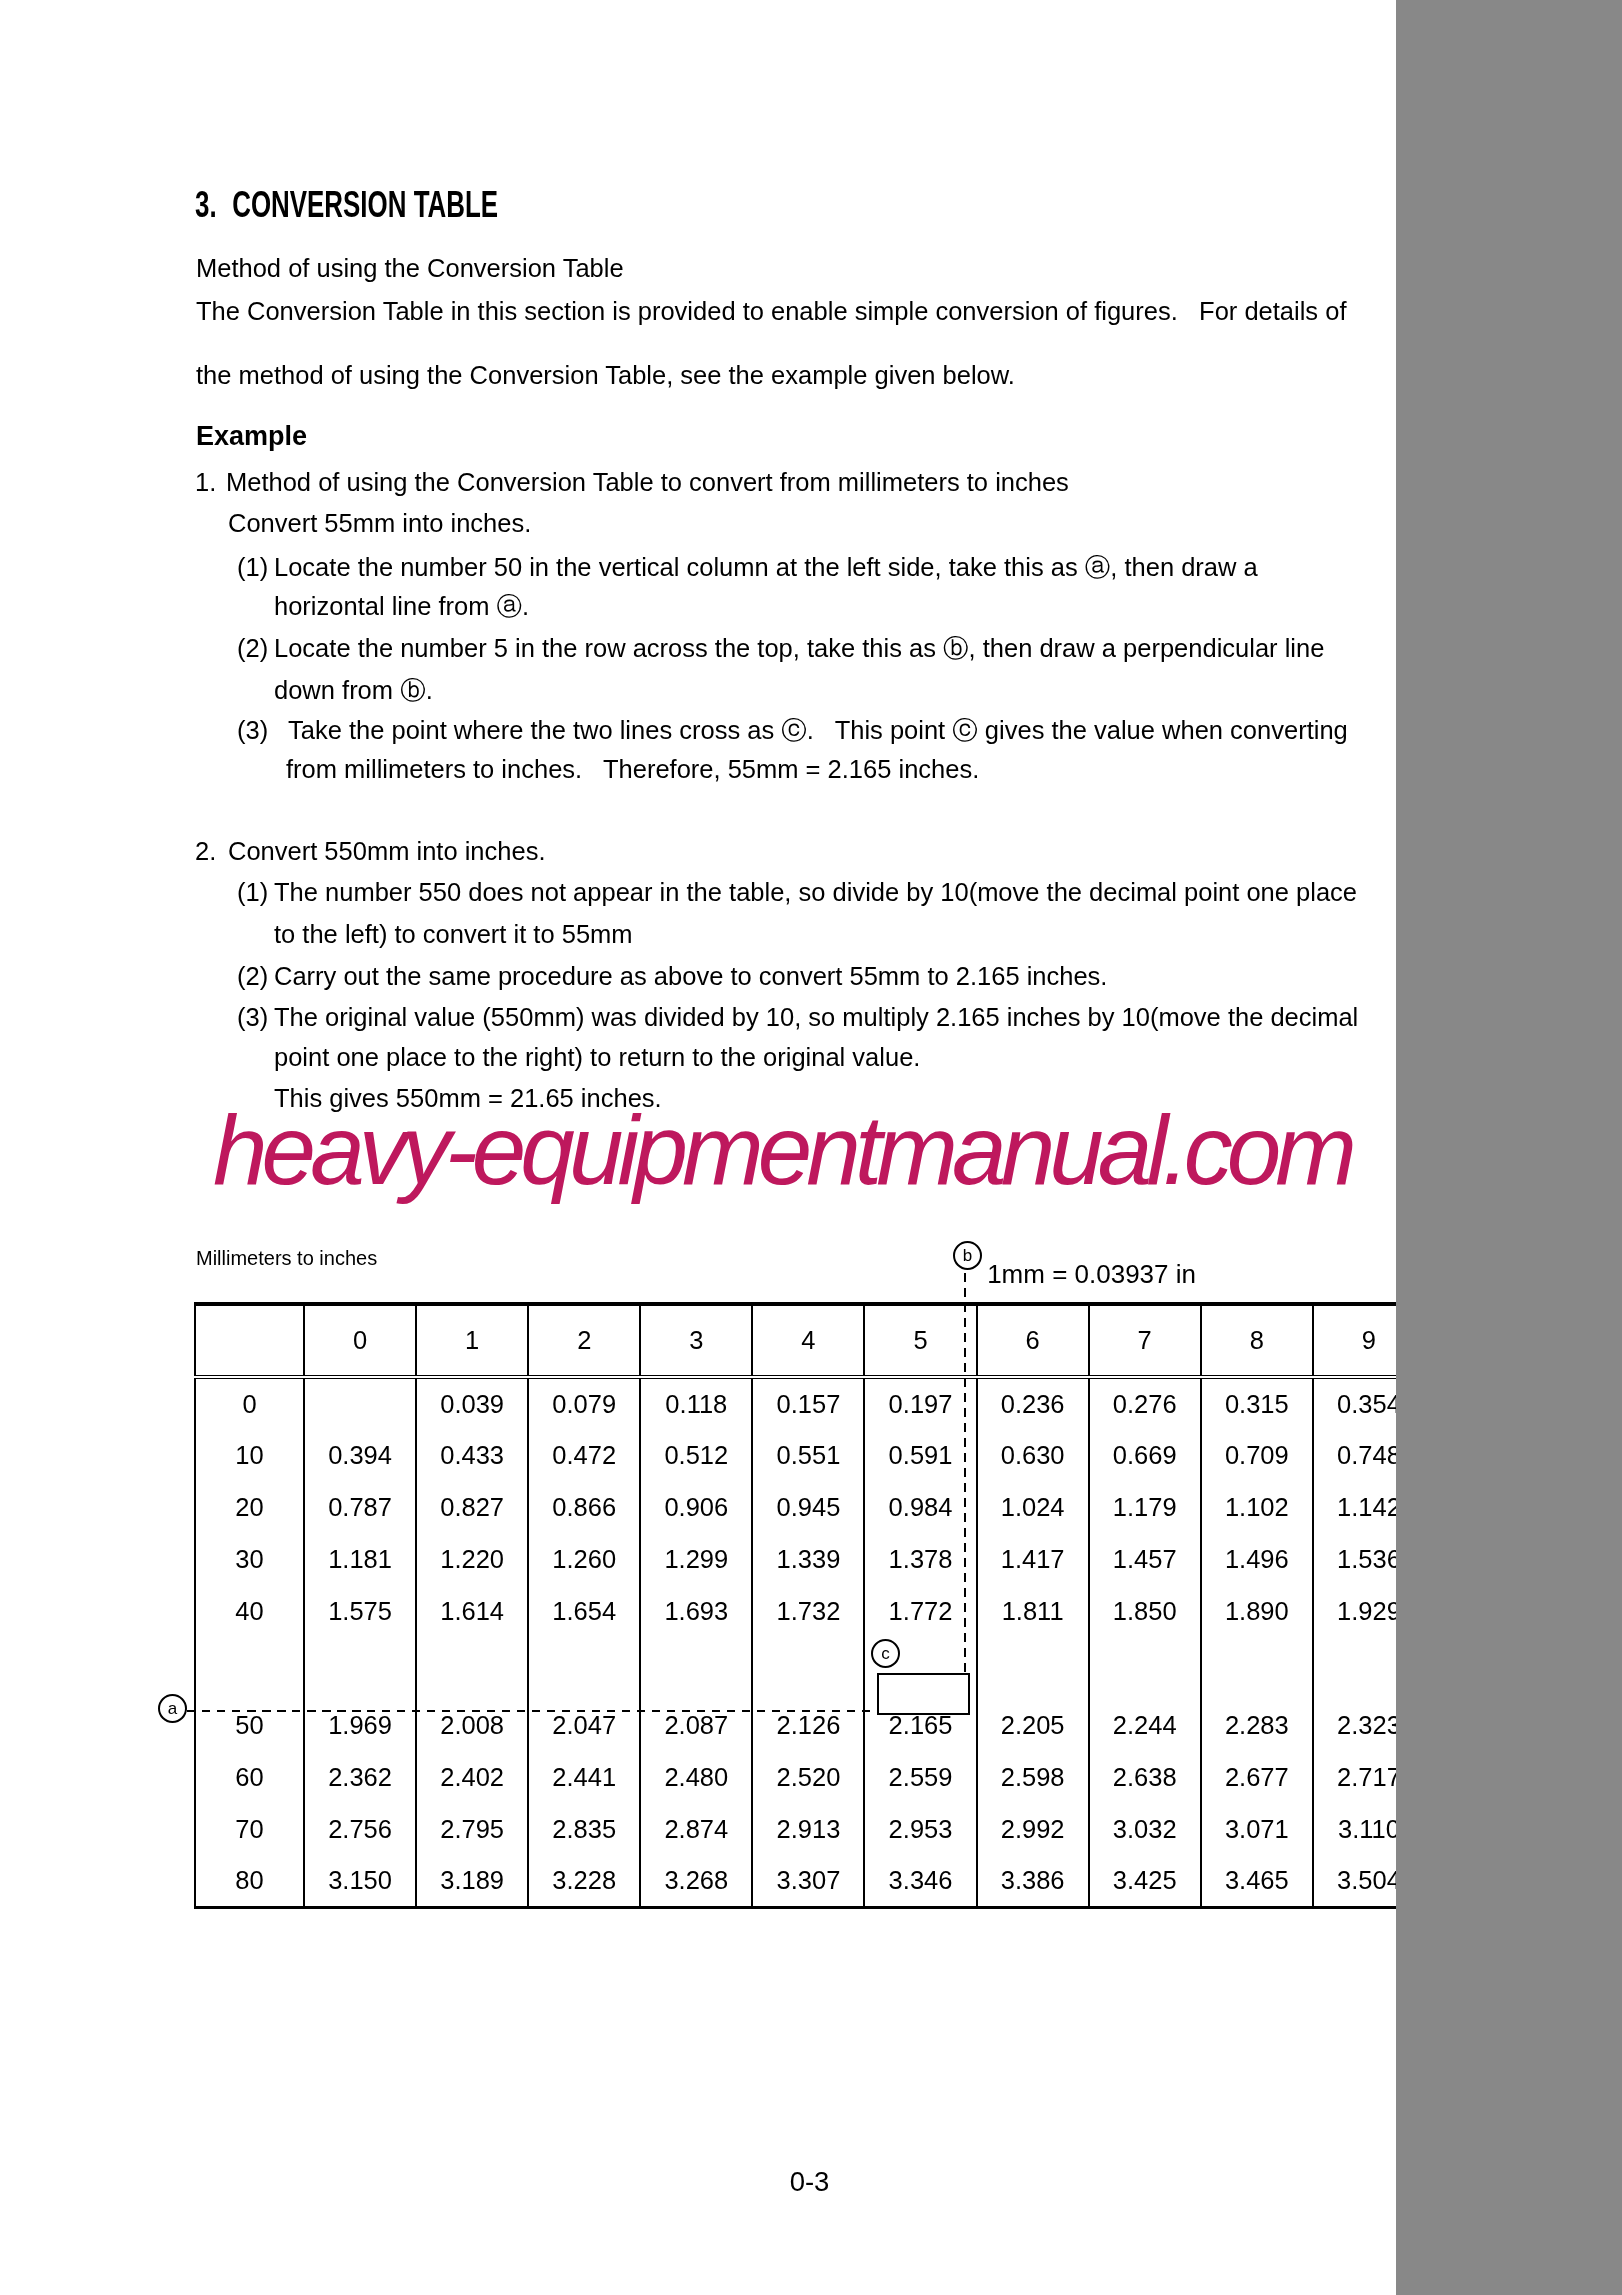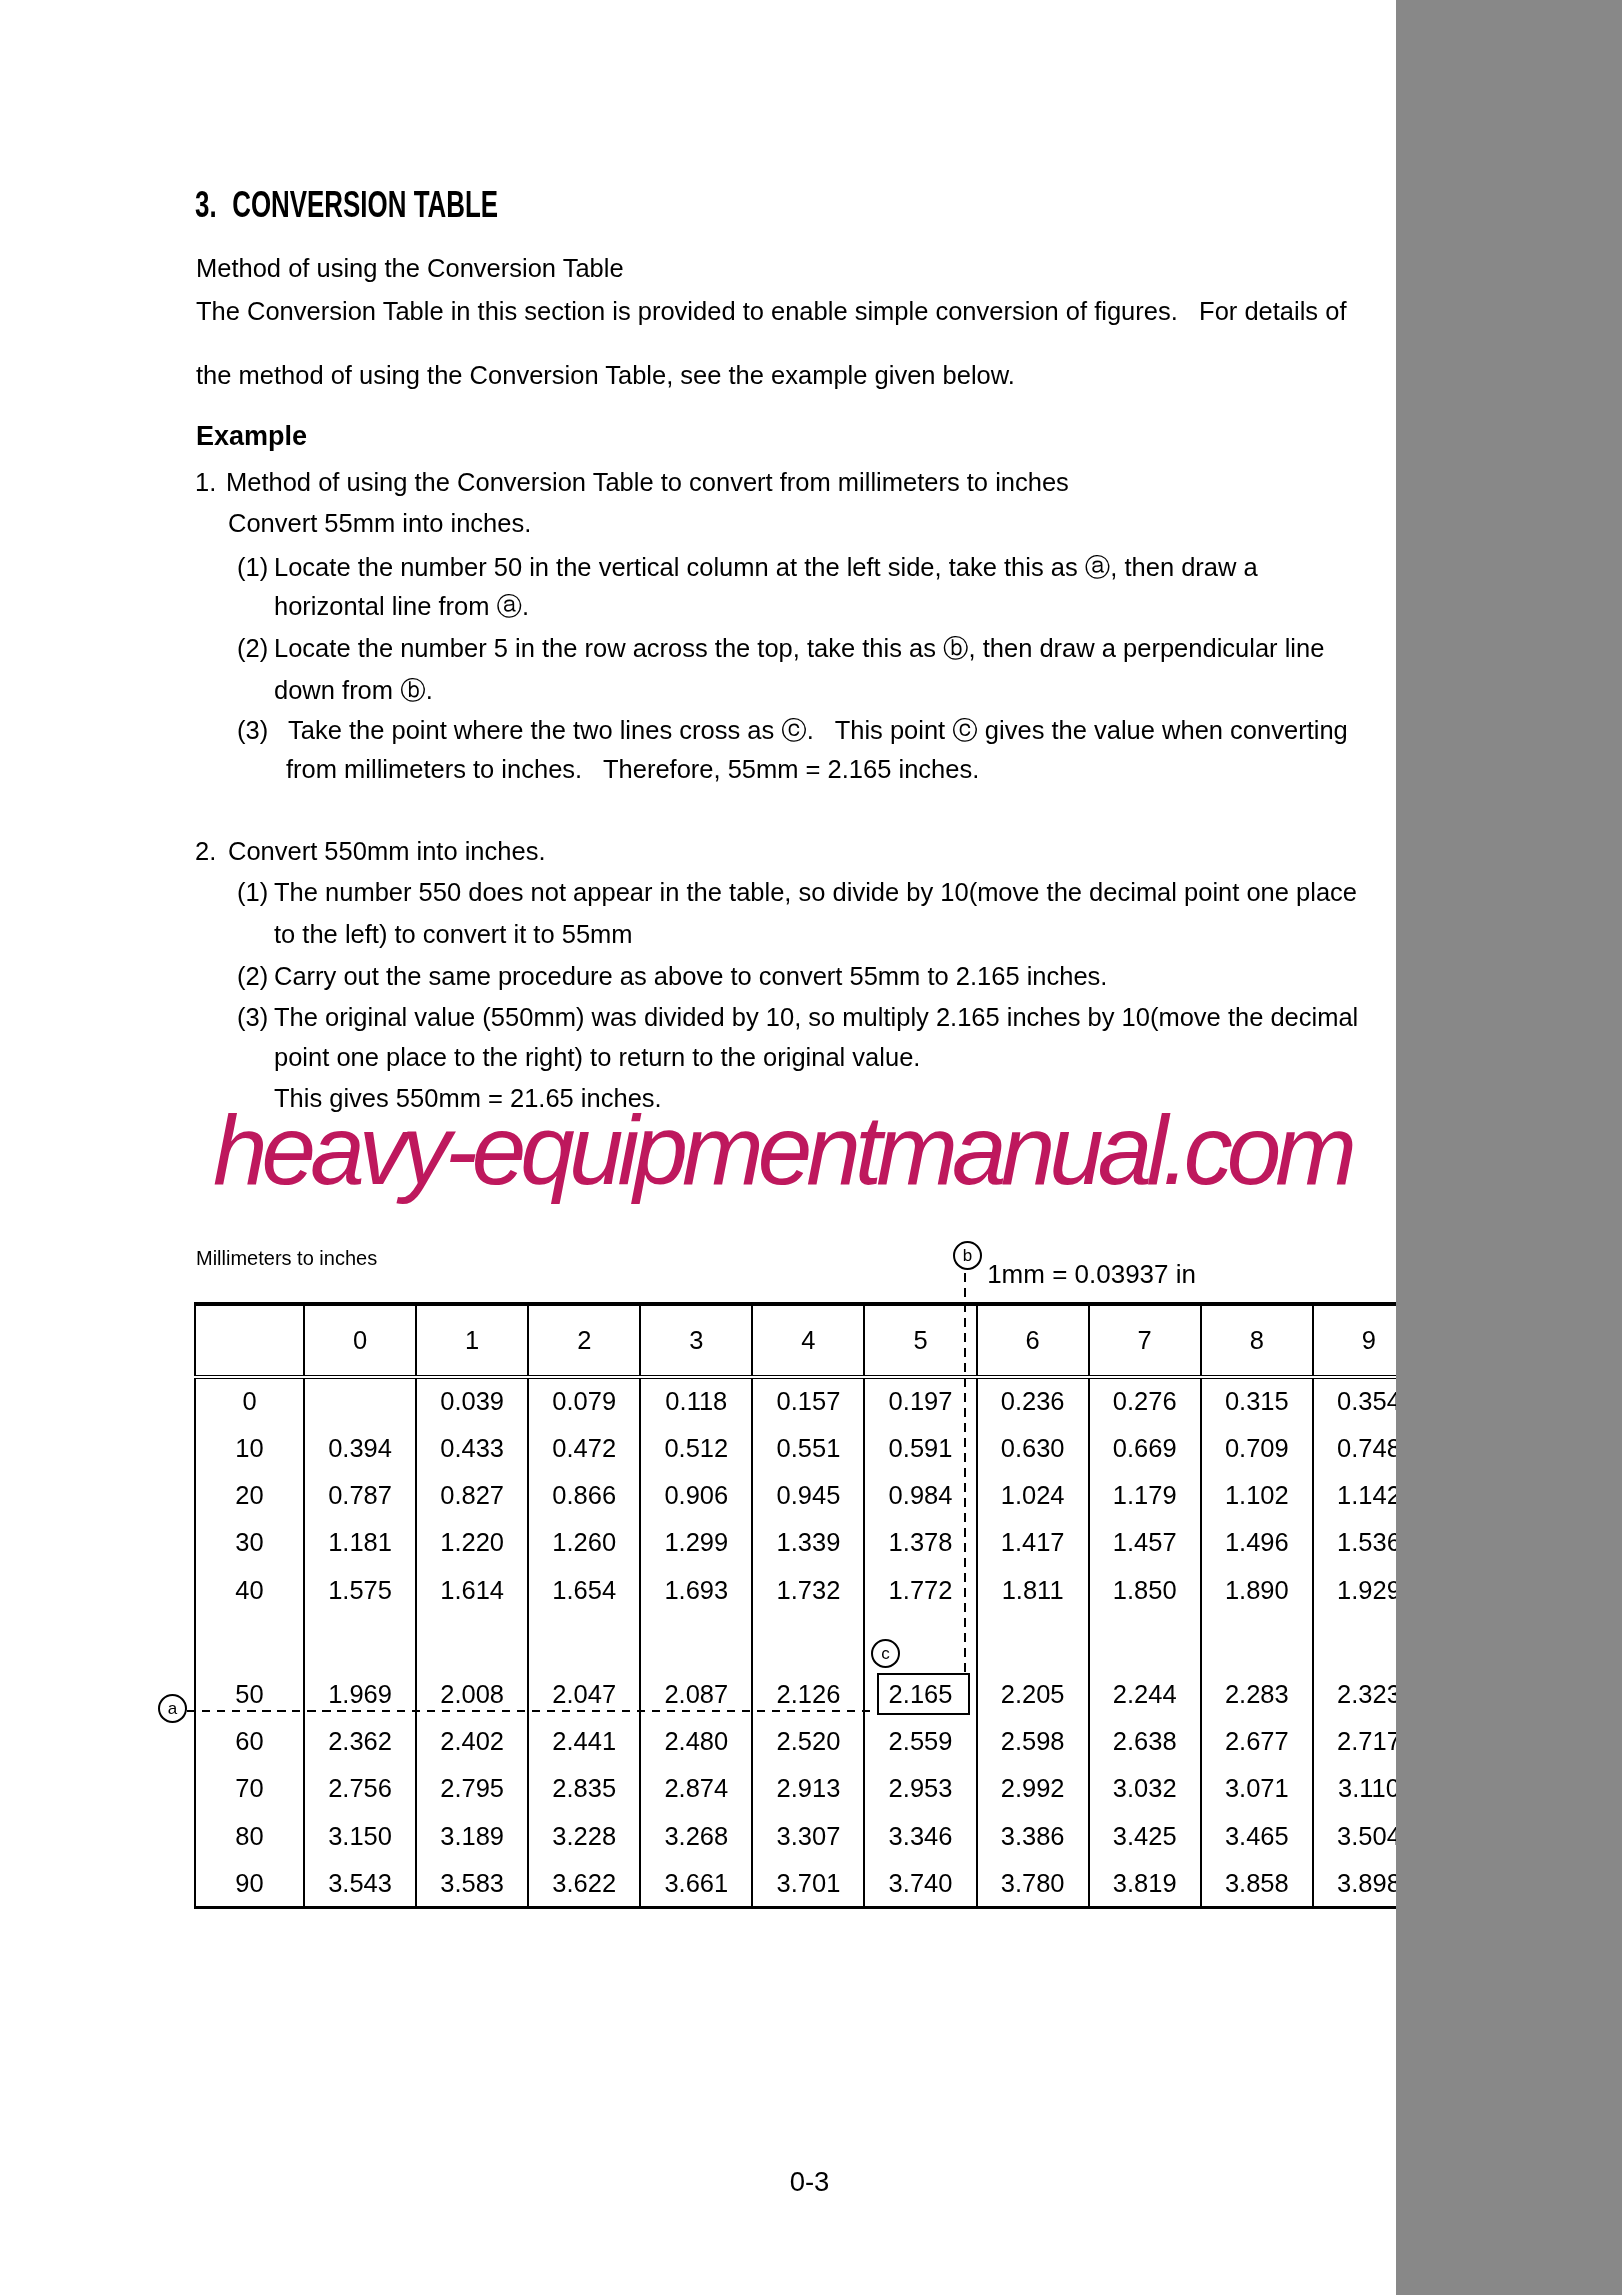--- a/index.html
+++ b/index.html
@@ -264,33 +264,20 @@
             <td>3.189</td>
             <td>3.228</td>
             <td>3.268</td>
             <td>3.307</td>
             <td>3.346</td>
             <td>3.386</td>
             <td>3.425</td>
             <td>3.465</td>
             <td>3.504</td>
           </tr>
-          <tr>
-            <td>90</td>
-            <td>3.543</td>
-            <td>3.583</td>
-            <td>3.622</td>
-            <td>3.661</td>
-            <td>3.701</td>
-            <td>3.740</td>
-            <td>3.780</td>
-            <td>3.819</td>
-            <td>3.858</td>
-            <td>3.898</td>
-          </tr>
         </tbody>
       </table>
   </div>
 
   <div class="vdash"></div>
   <div class="hdash"></div>
   <div class="value-box"></div>
 
   <div class="callout" id="callout-a">a</div>
   <div class="callout" id="callout-b">b</div>

